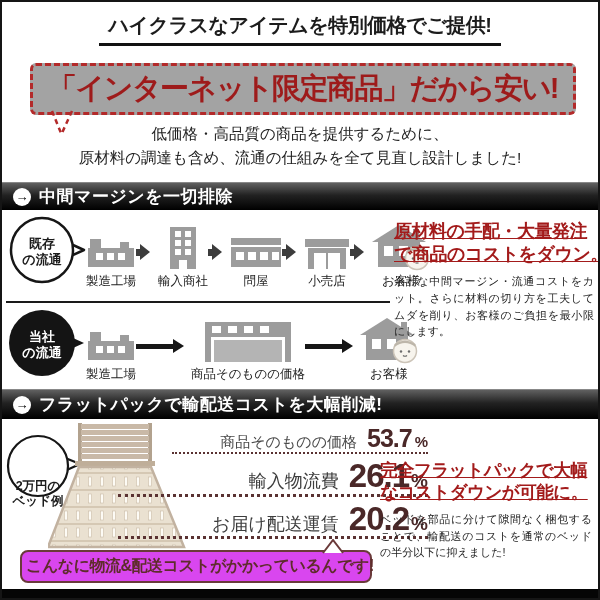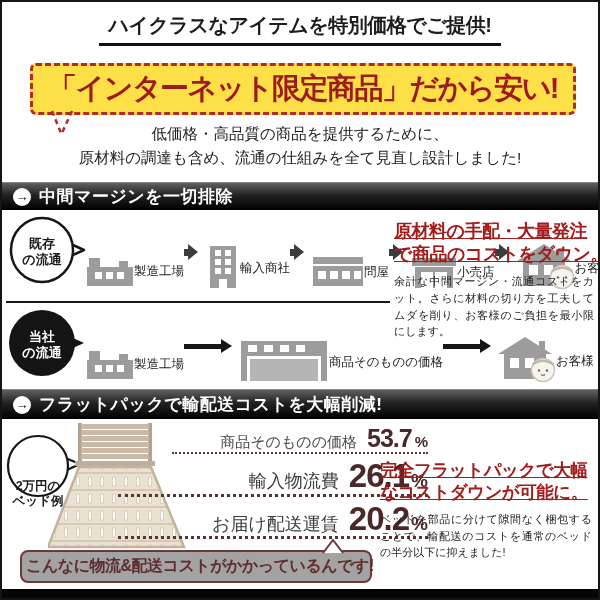--- a/index.html
+++ b/index.html
@@ -7,40 +7,40 @@
     position:relative;width:600px;height:600px;box-sizing:border-box;
     border:2px solid #151515;background:#fff;overflow:hidden;
     font-family:"Liberation Sans","DejaVu Sans",sans-serif;color:#1c1c1c;
   }
   .abs{position:absolute;}
   
   .title-wrap{top:10px;left:0;width:100%;text-align:center;}
   .title{display:inline-block;font-size:20px;font-weight:bold;letter-spacing:-0.5px;
          border-bottom:3px solid #111;padding:0 10px 4px;}
   .banner{top:61px;left:28px;width:540px;height:46px;border:3px dashed #b32a2a;border-radius:6px;
-          display:flex;align-items:center;justify-content:center;background:#fde047;}
+          display:flex;align-items:center;justify-content:center;background:#a3a3a3;}
   .banner-text{font-size:29px;font-weight:bold;color:#9e1b1b;letter-spacing:-1.5px;white-space:nowrap;}
   .banner-tail{top:108px;left:46px;}
   .intro{top:120px;left:0;width:100%;text-align:center;font-size:15.5px;line-height:1.55;color:#222;}
   
   .bar{left:0;width:100%;height:28px;display:flex;align-items:center;gap:8px;padding-left:11px;box-sizing:border-box;
        background:linear-gradient(180deg,#606060 0%,#222 45%,#000 100%);border-top:1px solid #888;}
   .bar1{top:180px;}
   .bar2{top:387px;height:30px;}
   .badge{width:18px;height:18px;border-radius:50%;background:#fff;color:#000;font-size:13px;font-weight:bold;
          display:flex;align-items:center;justify-content:center;flex:0 0 auto;line-height:1;}
   .bar-label{color:#fff;font-weight:bold;font-size:17px;letter-spacing:0.5px;white-space:nowrap;}
   
   .flow{top:208px;left:0;width:100%;height:179px;border-radius:13px;}
   .frow{position:absolute;left:6px;display:flex;align-items:flex-end;}
   .bubble{position:relative;flex:0 0 auto;align-self:center;}
   .bubble .btxt{position:absolute;left:0;top:0;width:68px;height:100%;display:flex;flex-direction:column;
                 align-items:center;justify-content:center;font-size:13px;font-weight:bold;line-height:1.2;}
   .bubble .btxt.white{color:#fff;}
-  .node{display:flex;flex-direction:row;align-items:center;flex:0 0 auto;}
+  .node{display:flex;flex-direction:column;align-items:center;flex:0 0 auto;}
   .node .lbl{font-size:12.5px;margin-top:2px;white-space:nowrap;color:#222;}
   .arr{display:flex;align-items:center;flex:0 0 auto;margin:0 0 30px 0;}
   .arr i{display:block;width:5px;height:7px;background:#3c3c3c;}
   .arr b{display:block;width:0;height:0;border:8px solid transparent;border-left:10px solid #3c3c3c;margin-left:-1px;}
   .arr.long i{width:38px;height:5px;background:#161616;}
   .arr.long b{border:7px solid transparent;border-left:11px solid #161616;}
   .divider{position:absolute;left:4px;top:91px;width:384px;border-top:2px solid #1a1a1a;}
   .scol{position:absolute;}
   .s1col{left:392px;top:10px;width:200px;}
   .hl{color:#a31b1b;font-weight:bold;font-size:18px;line-height:1.28;letter-spacing:-0.5px;white-space:nowrap;text-decoration:underline;}
@@ -53,21 +53,21 @@
   .cost-row{display:flex;justify-content:flex-end;align-items:baseline;gap:10px;
             border-bottom:3px dotted #5a3232;padding-bottom:0;}
   .cost-row.first{margin-left:54px;border-bottom-width:2.5px;}
   .cost-row + .cost-row{margin-top:5px;}
   .clabel{font-size:15px;color:#4a4a4a;white-space:nowrap;}
   .cost-row.big .clabel{font-size:18px;color:#3d3d3d;}
   .cval{font-size:25px;font-weight:bold;color:#4a2828;line-height:1.05;letter-spacing:-1px;}
   .cost-row.big .cval{font-size:33px;}
   .cunit{font-size:15px;font-weight:bold;color:#4a2828;margin-left:-7px;}
   .cost-row.big .cunit{font-size:19px;margin-left:-8px;}
-  .callout{left:18px;top:131px;width:352px;border:2px solid #6a3a3a;border-radius:8px;background:#a3a3a3;
+  .callout{left:18px;top:131px;width:352px;border:2px solid #6a3a3a;border-radius:8px;background:#d946ef;
            text-align:center;font-size:16px;font-weight:bold;color:#5f2c2c;padding:4px 4px;box-sizing:border-box;
            white-space:nowrap;letter-spacing:-0.5px;}
   .callout-tail{position:absolute;right:26px;top:-13px;}
   .s2col{left:378px;top:12px;width:212px;}
   .s2col .hl{font-size:17.5px;margin-top:28px;}
   .footer-band{left:0;right:0;bottom:0;height:9px;background:#050505;}
 </style>
 </head>
 <body>
 

